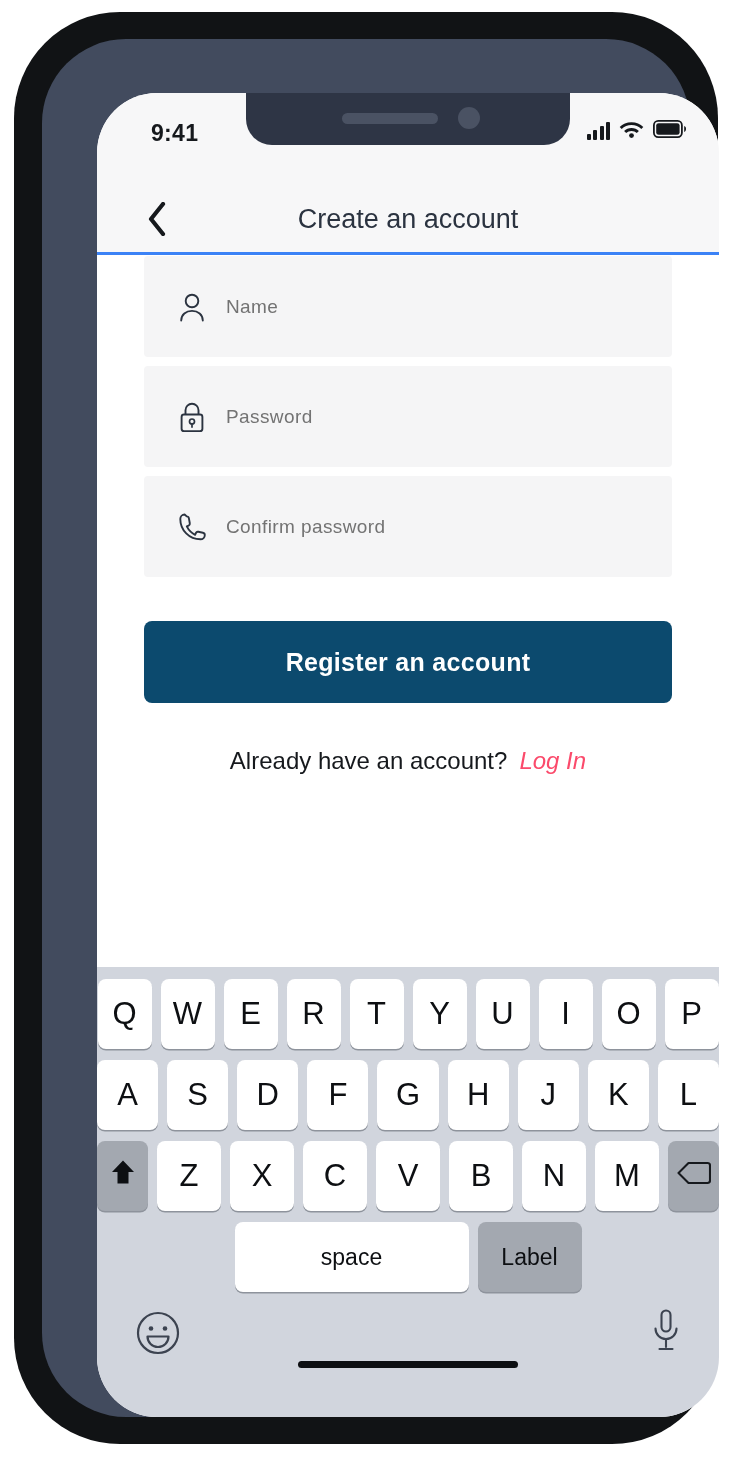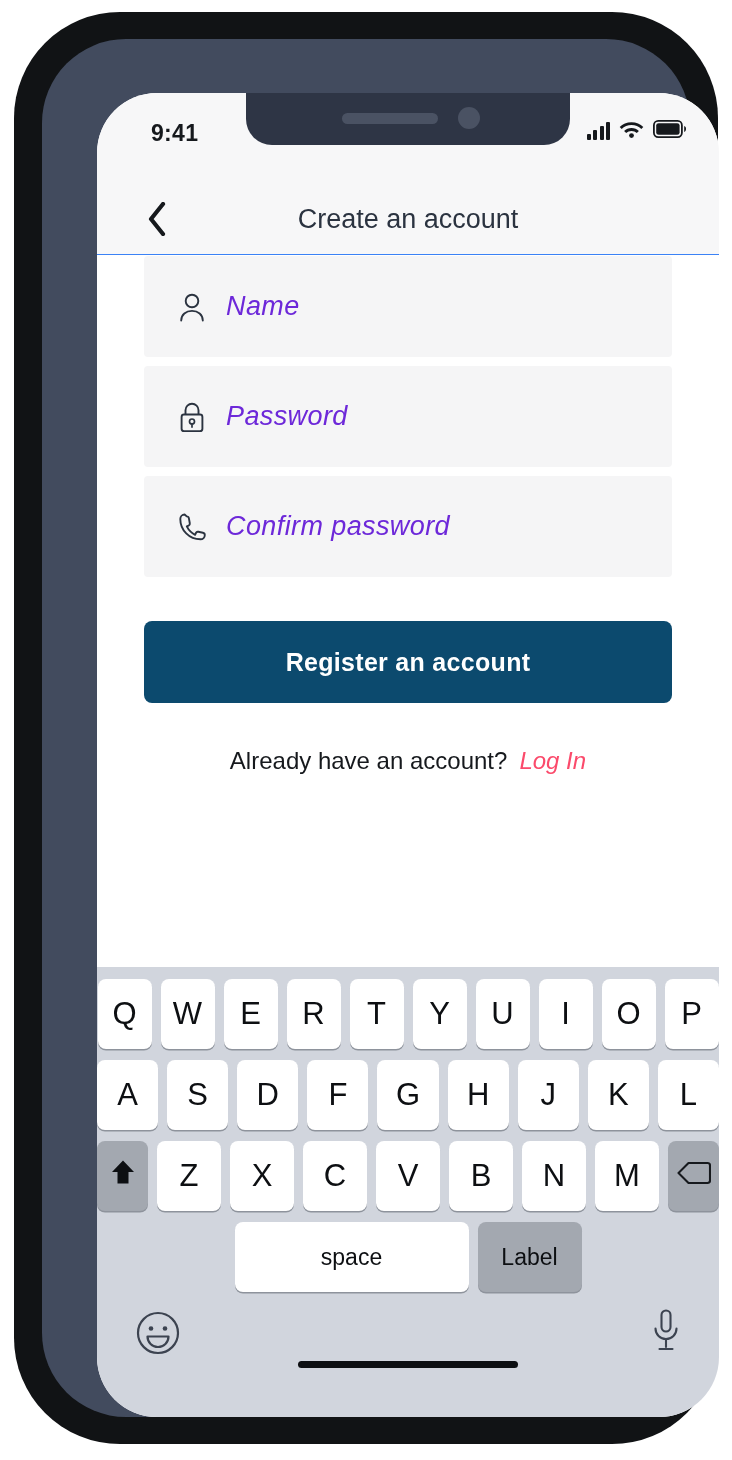--- a/index.html
+++ b/index.html
@@ -112,21 +112,21 @@
   .bars i:nth-child(4) { height: 18px; }
 
   
   #nav-header {
     position: absolute;
     left: 0;
     top: 92px;
     width: 622px;
     height: 70px;
     background: #f7f7f8;
-    border-bottom: 1px solid #3b82f6;
+    border-bottom: 3px solid #3b82f6;
     box-sizing: border-box;
     z-index: 2;
   }
   #back-button {
     position: absolute;
     left: 36px;
     top: 12px;
     width: 48px;
     height: 48px;
     display: flex;
@@ -168,24 +168,23 @@
   .input-icon {
     width: 34px;
     margin-left: 31px;
     display: flex;
     align-items: center;
     justify-content: center;
     flex: none;
   }
   .input-placeholder {
     margin-left: 17px;
-    font-size: 27px;
-    color: #6d28d9;
+    font-size: 19px;
+    color: #737373;
     letter-spacing: 0.4px;
-    font-style: italic;
   }
 
   #register-button {
     margin: 44px 47px 0 47px;
     height: 82px;
     background: #0c4a6e;
     border-radius: 8px;
     display: flex;
     align-items: center;
     justify-content: center;

